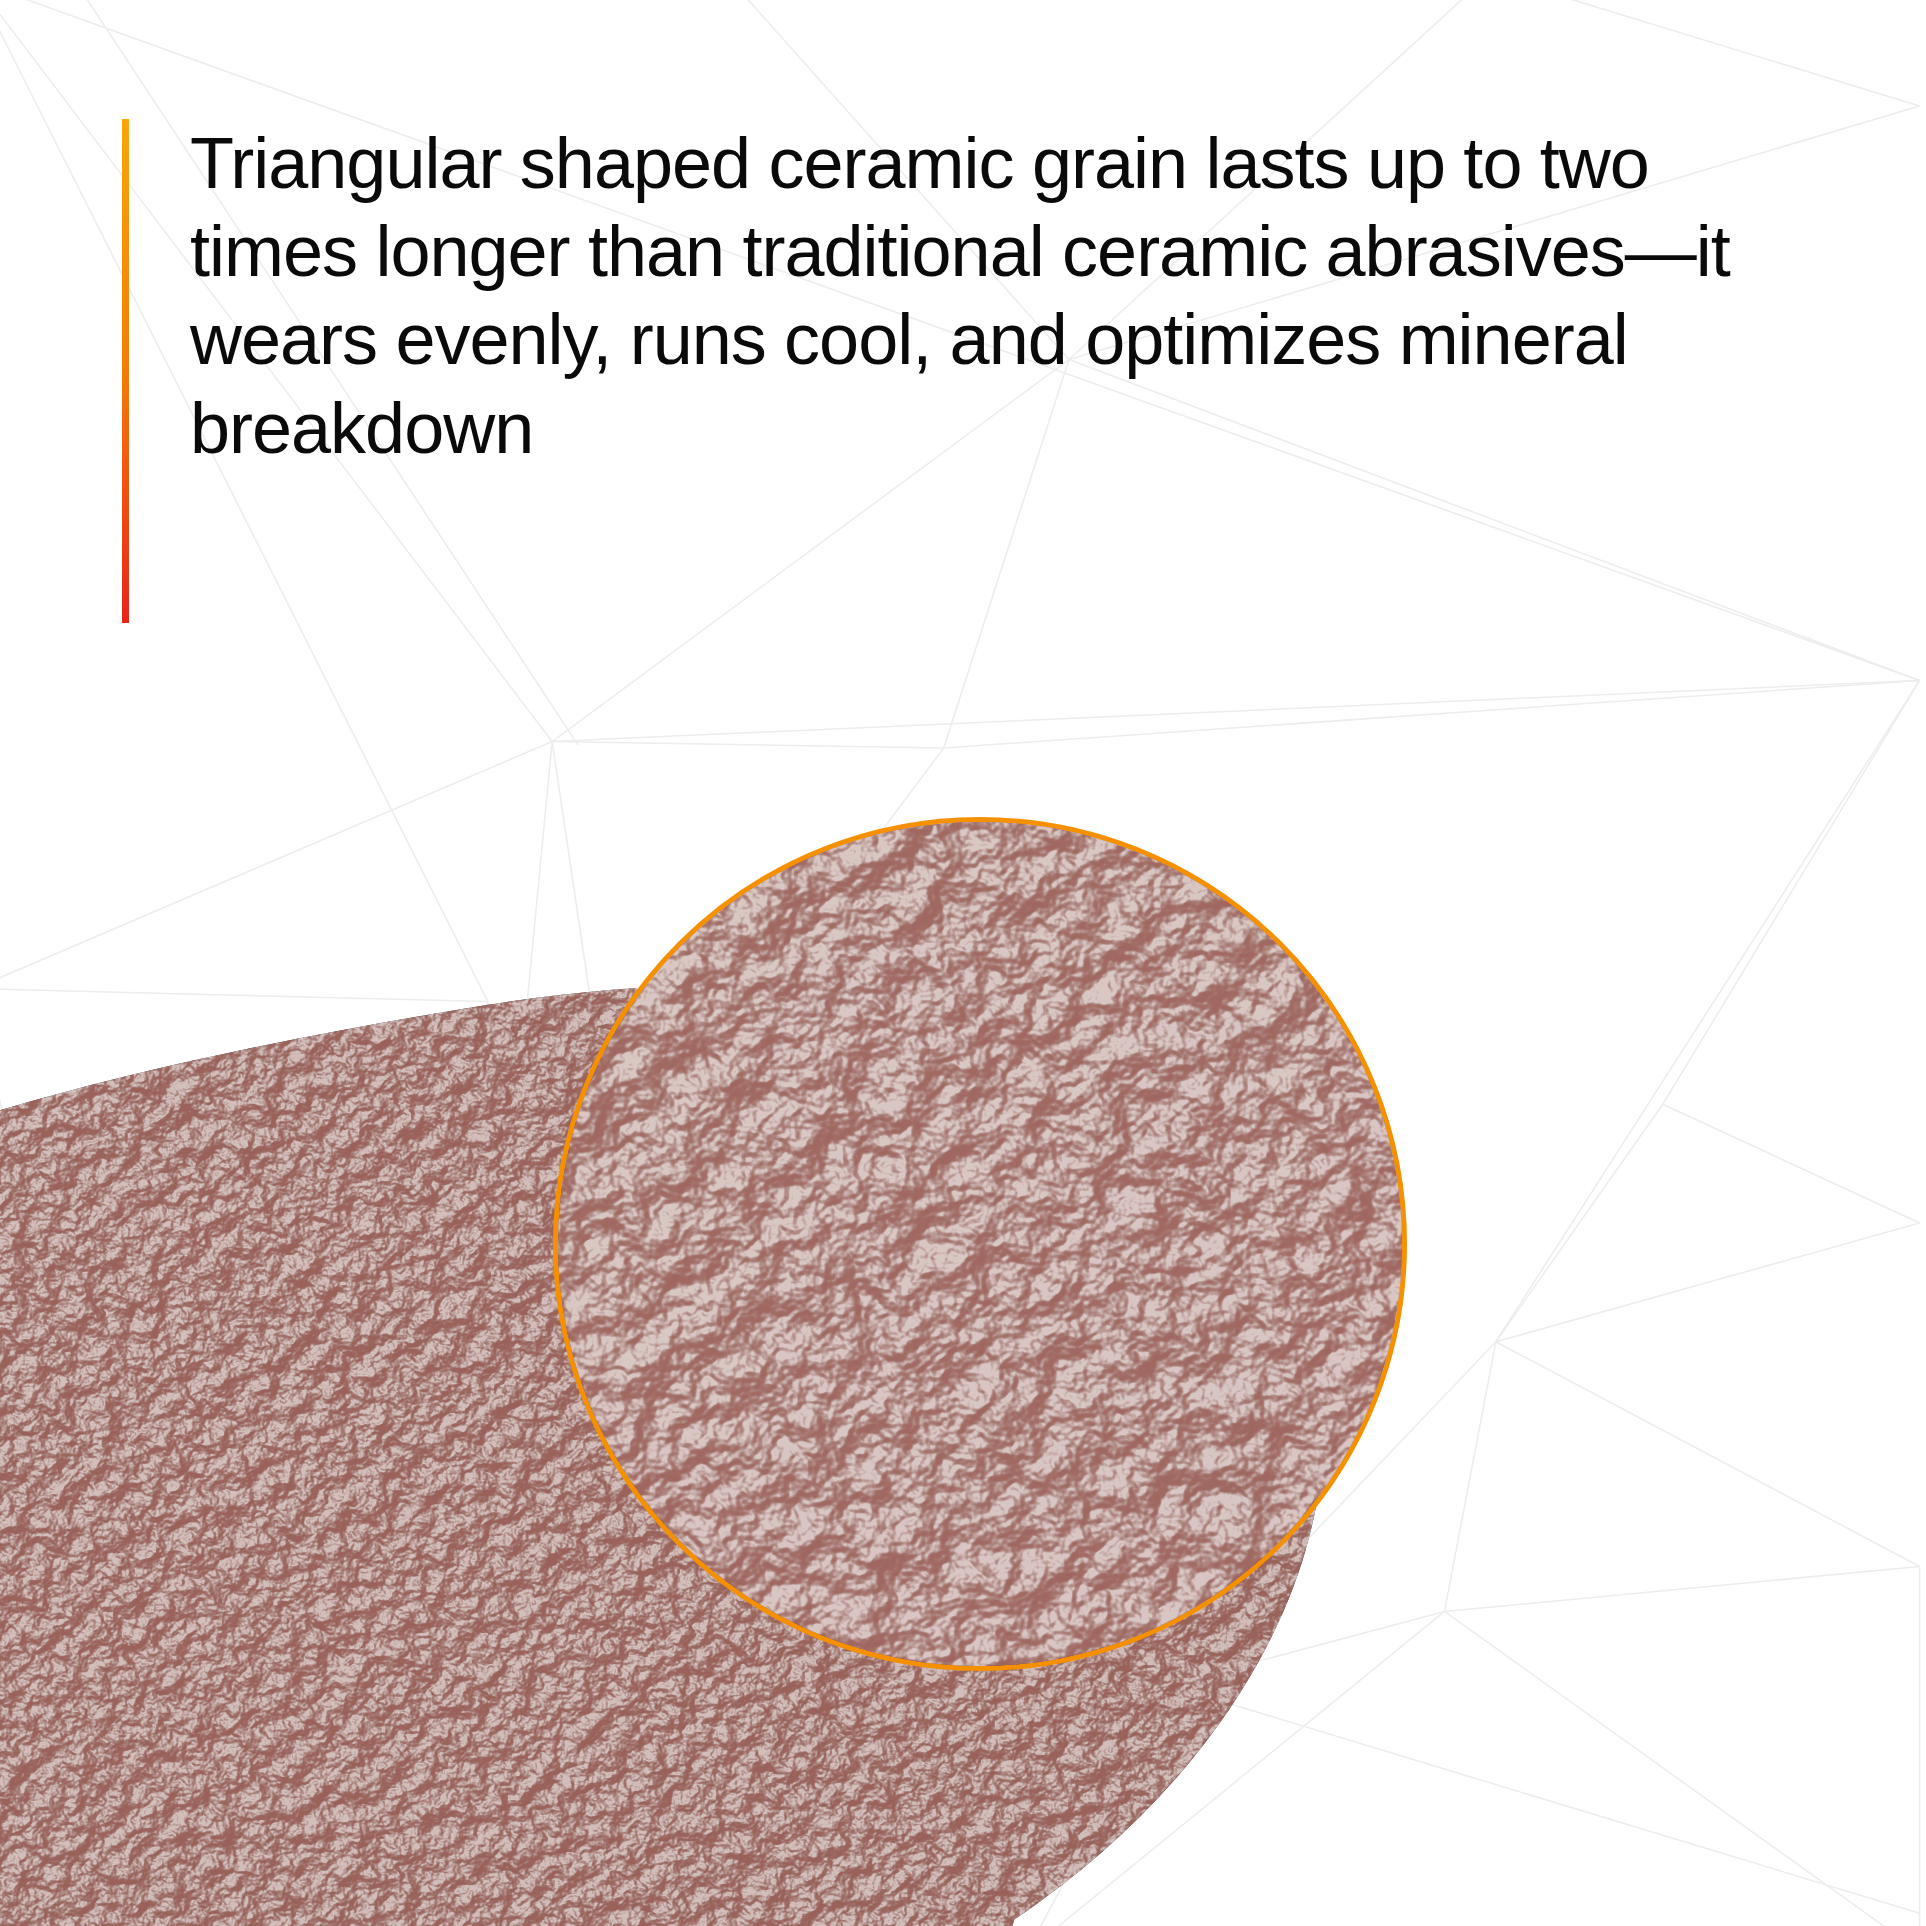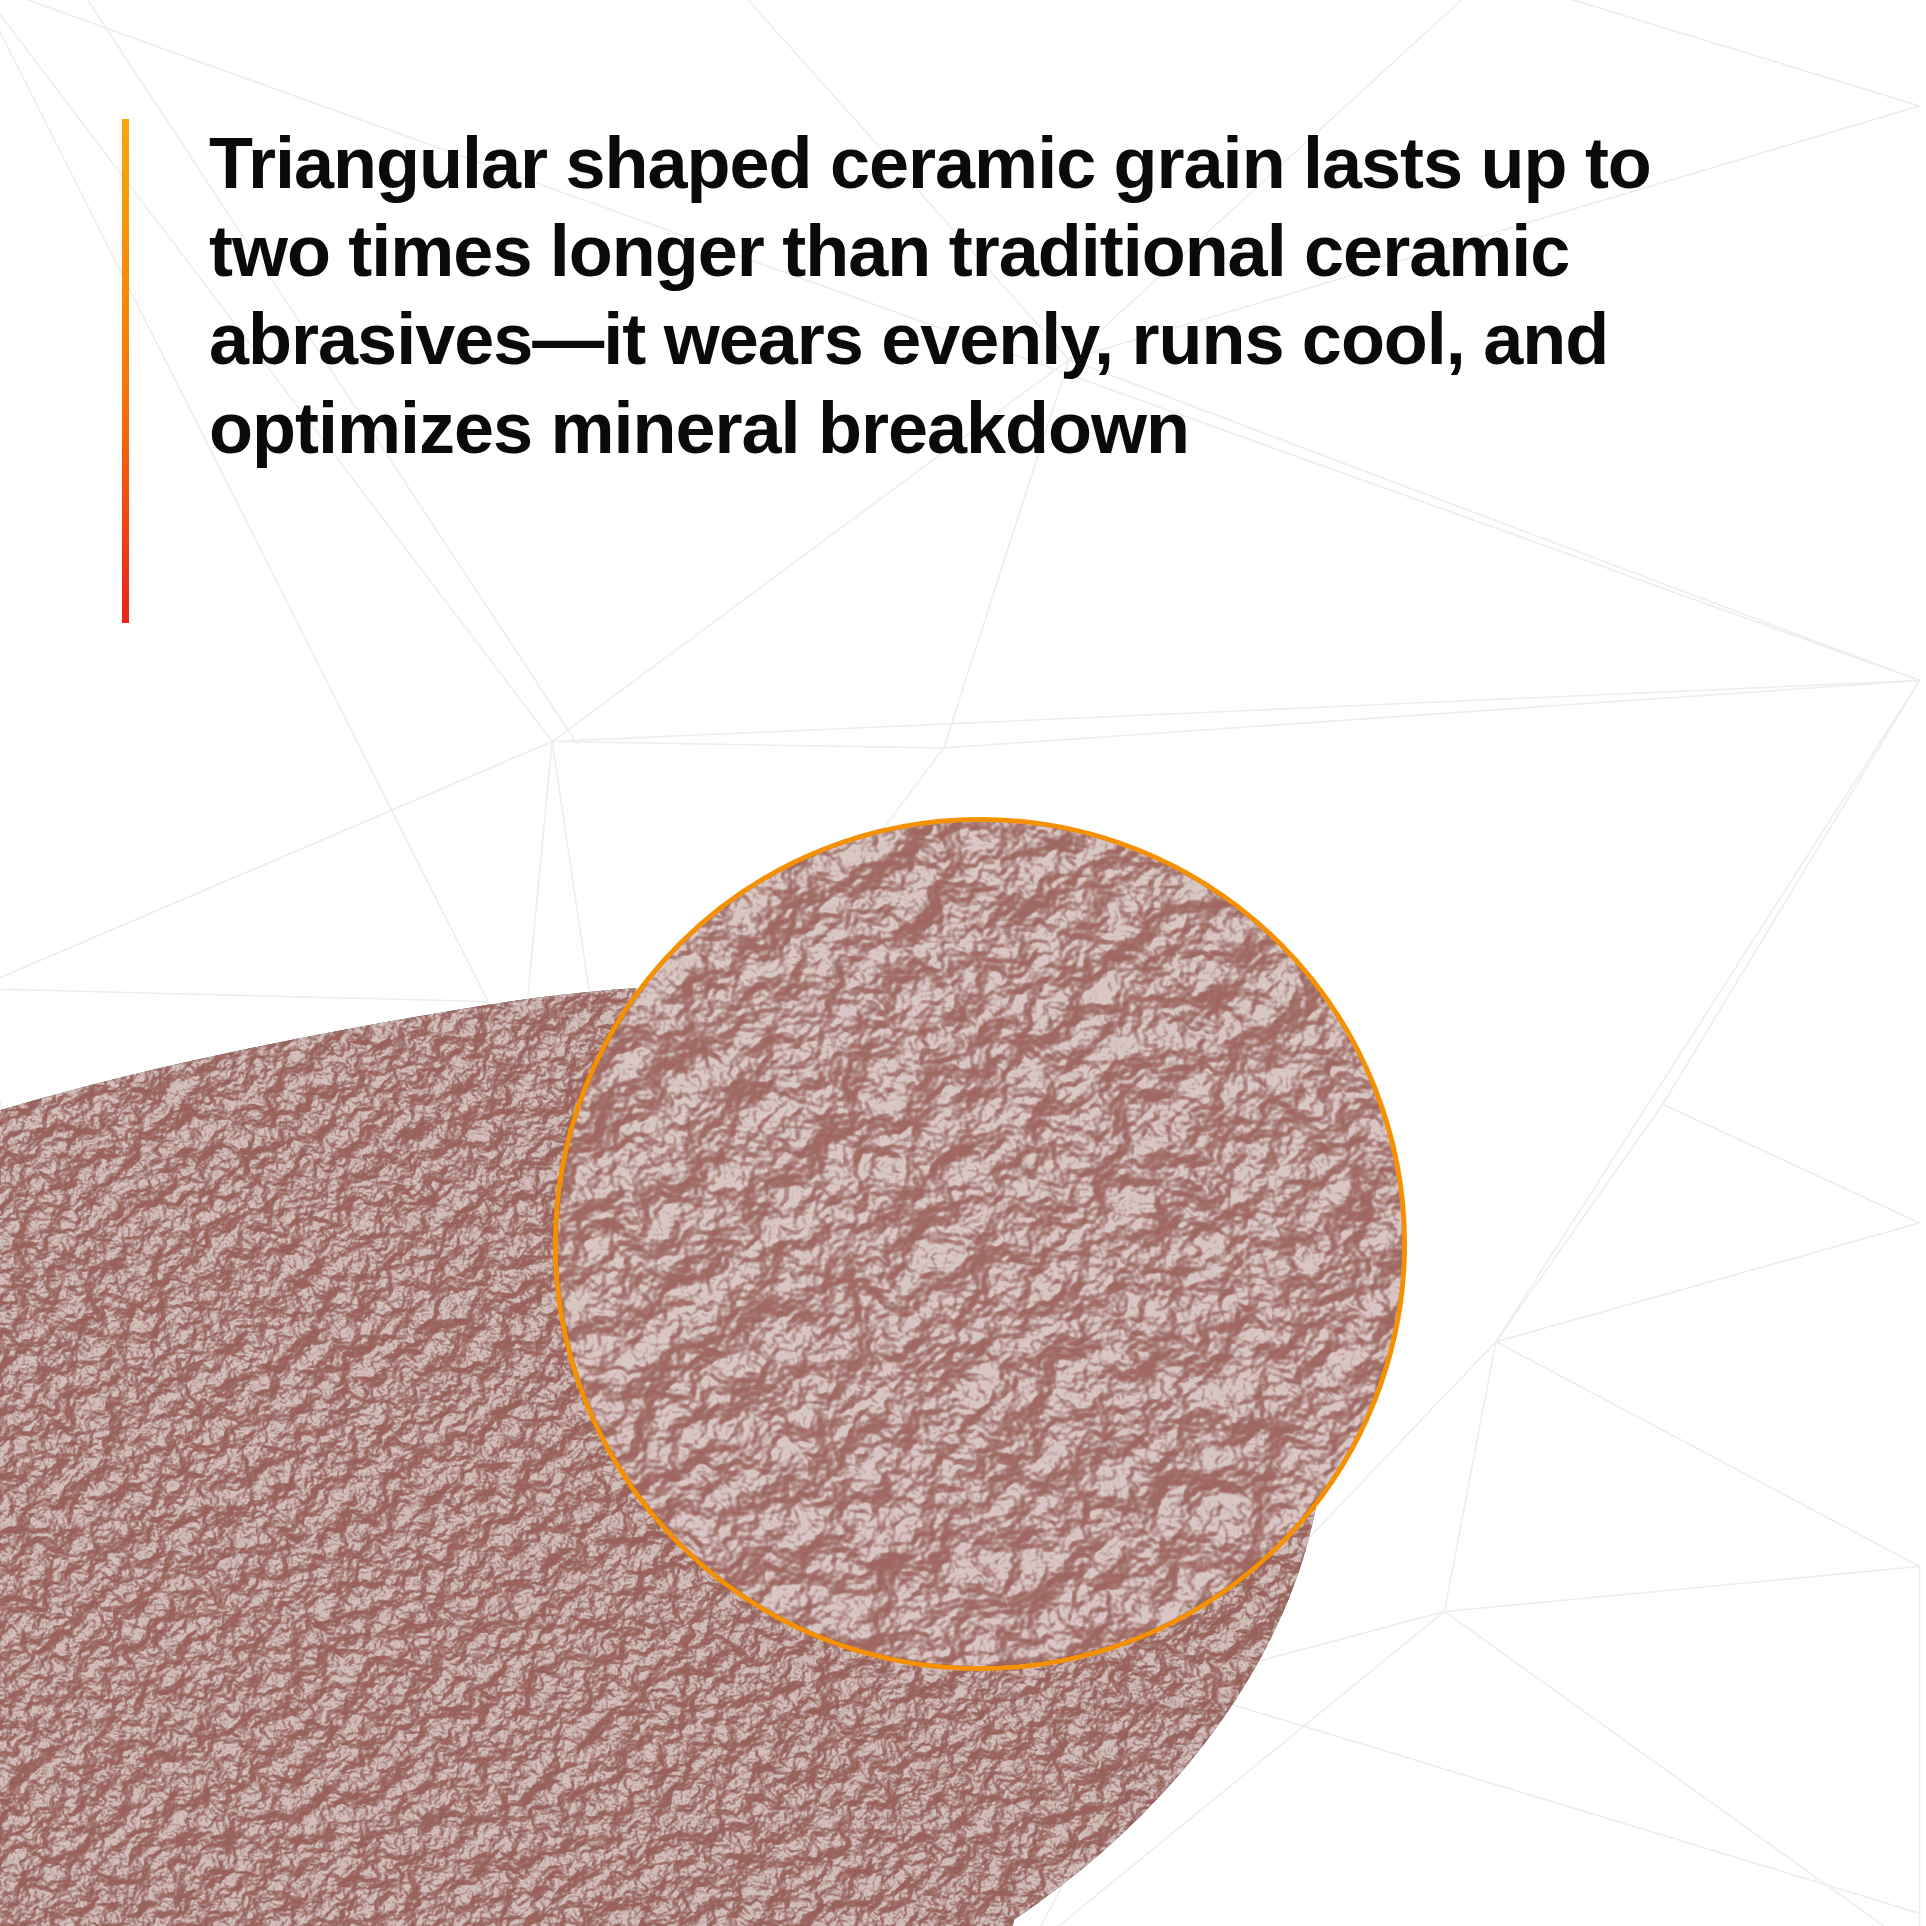--- a/index.html
+++ b/index.html
@@ -52,24 +52,24 @@
     height: 504px;
     background: linear-gradient(180deg,
         #f6a70a 0%,
         #f59208 22%,
         #f47c06 45%,
         #f15a10 68%,
         #ee2f17 88%,
         #e8231c 100%);
   }
   #headline-text {
-    margin-left: 80px;
+    margin-left: 61px;
     color: #0a0a0a;
     font-family: "Liberation Sans", sans-serif;
-    font-weight: bold;
+    font-weight: normal;
     font-size: 72px;
     line-height: 1.225;
     letter-spacing: -1px;
     max-width: 1541px;
     word-spacing: -0.6px;
   }
 
   
   #magnifier {
     position: absolute;

